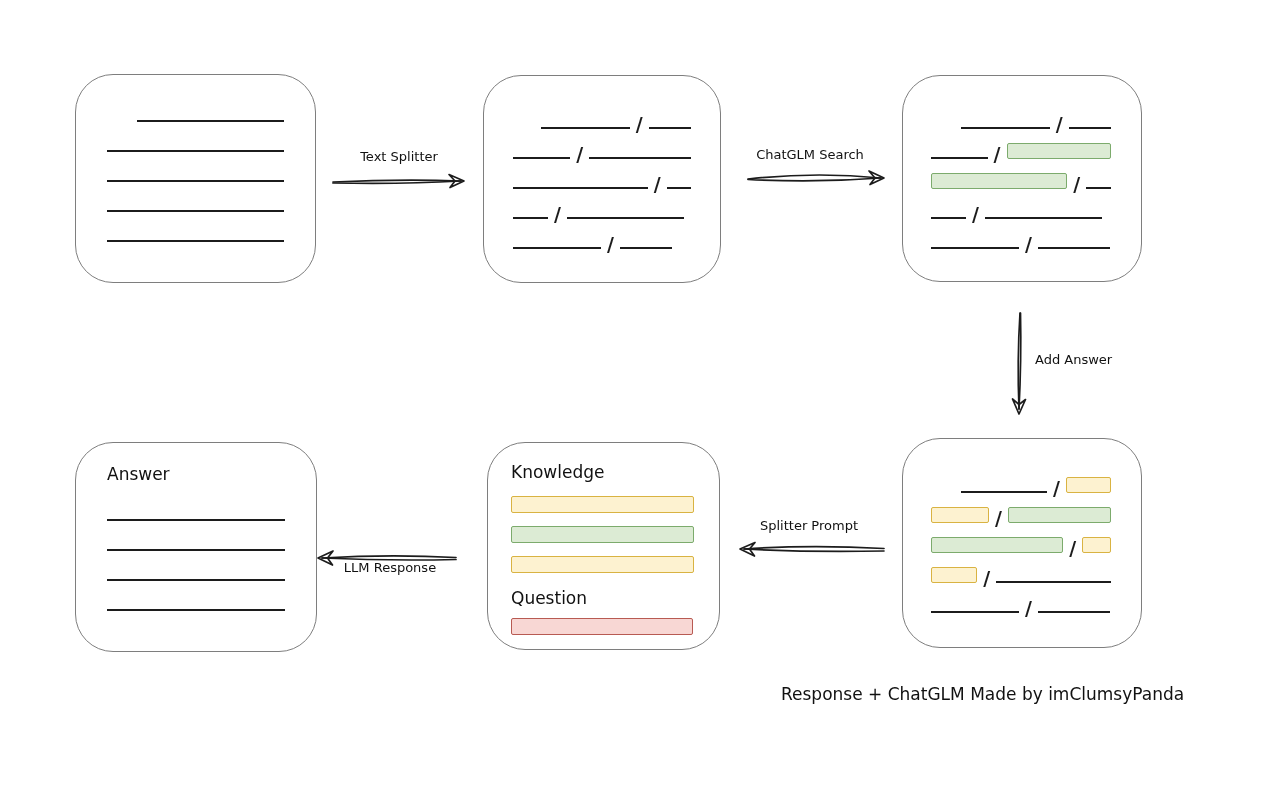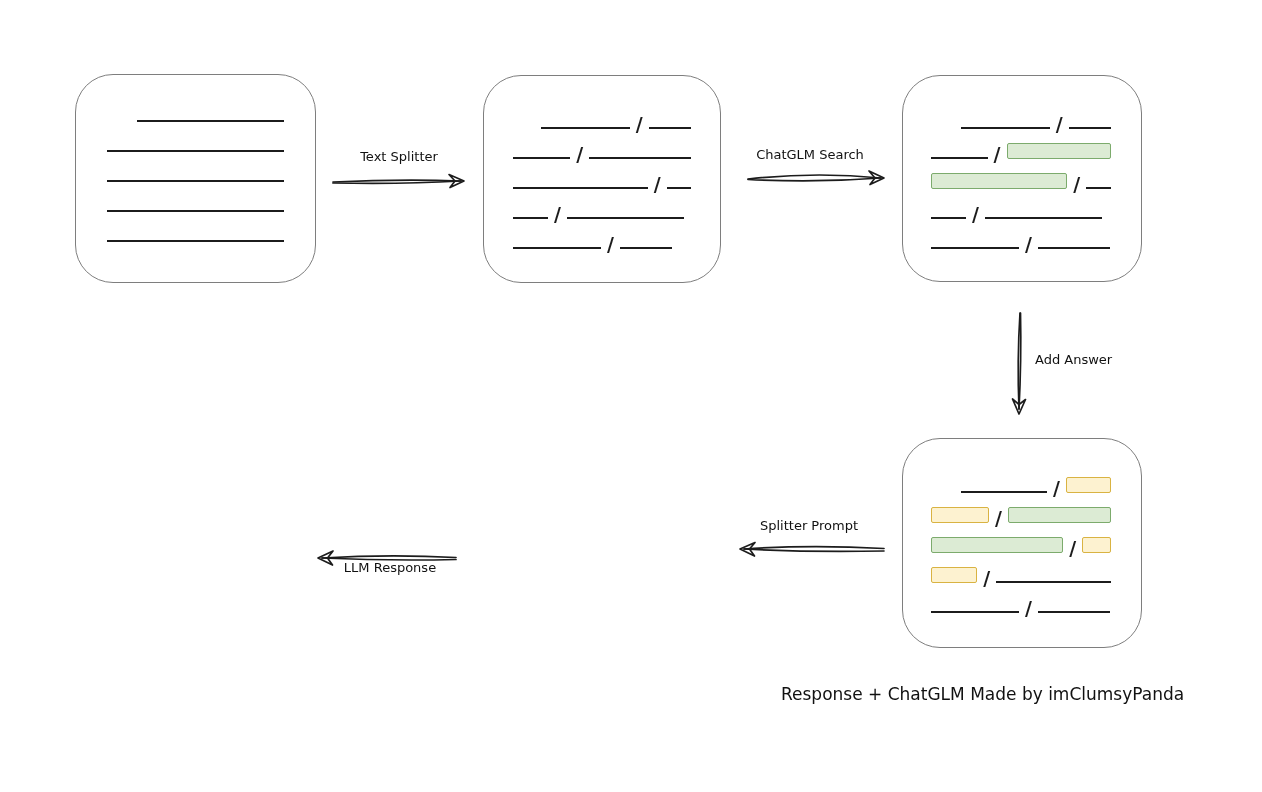--- a/index.html
+++ b/index.html
@@ -153,21 +153,52 @@
           <span class="seg-line" style="width: 117px;"></span>
         </div>
         <div class="row">
           <span class="seg-line" style="width: 88px;"></span>
           <span class="slash">/</span>
           <span class="seg-line" style="width: 72px;"></span>
         </div>
       </div>
   </div>
 
-
+  <div class="sbox" style="left:487px;top:442px;width:233px;height:208px;">
+    <div class="prompt-inner">
+      <div class="box-heading">Knowledge</div>
+      <div class="bars kbars">
+          <div class="bar yellow"></div>
+          <div class="bar green"></div>
+          <div class="bar yellow"></div>
+        </div>
+      <div class="box-heading q-heading">Question</div>
+      <div class="bars qbars">
+          <div class="bar red"></div>
+        </div>
+    </div>
+  </div>
+
+  <div class="sbox" style="left:75px;top:442px;width:242px;height:210px;">
+    <div class="box-heading answer-heading">Answer</div>
+    <div class="rows answer-rows">
+        <div class="row">
+          <span class="seg-line" style="width: 179px;"></span>
+        </div>
+        <div class="row">
+          <span class="seg-line" style="width: 179px;"></span>
+        </div>
+        <div class="row">
+          <span class="seg-line" style="width: 179px;"></span>
+        </div>
+        <div class="row">
+          <span class="seg-line" style="width: 179px;"></span>
+        </div>
+      </div>
+  </div>
 
   <svg class="arrows" width="1262" height="792" viewBox="0 0 1262 792" fill="none" stroke="#1c1c1c" stroke-width="1.7" stroke-linecap="round" stroke-linejoin="round">
     <g>
       <path d="M333,182 Q400,179 461,181"></path>
       <path d="M333,183 Q400,184.5 461,181"></path>
       <path d="M449,174.5 L464,181 L450,187.5 L455,181 Z"></path>
     </g>
     <g>
       <path d="M748,179 Q815,171.5 881,178"></path>
       <path d="M748,179.5 Q815,183 881,178"></path>

